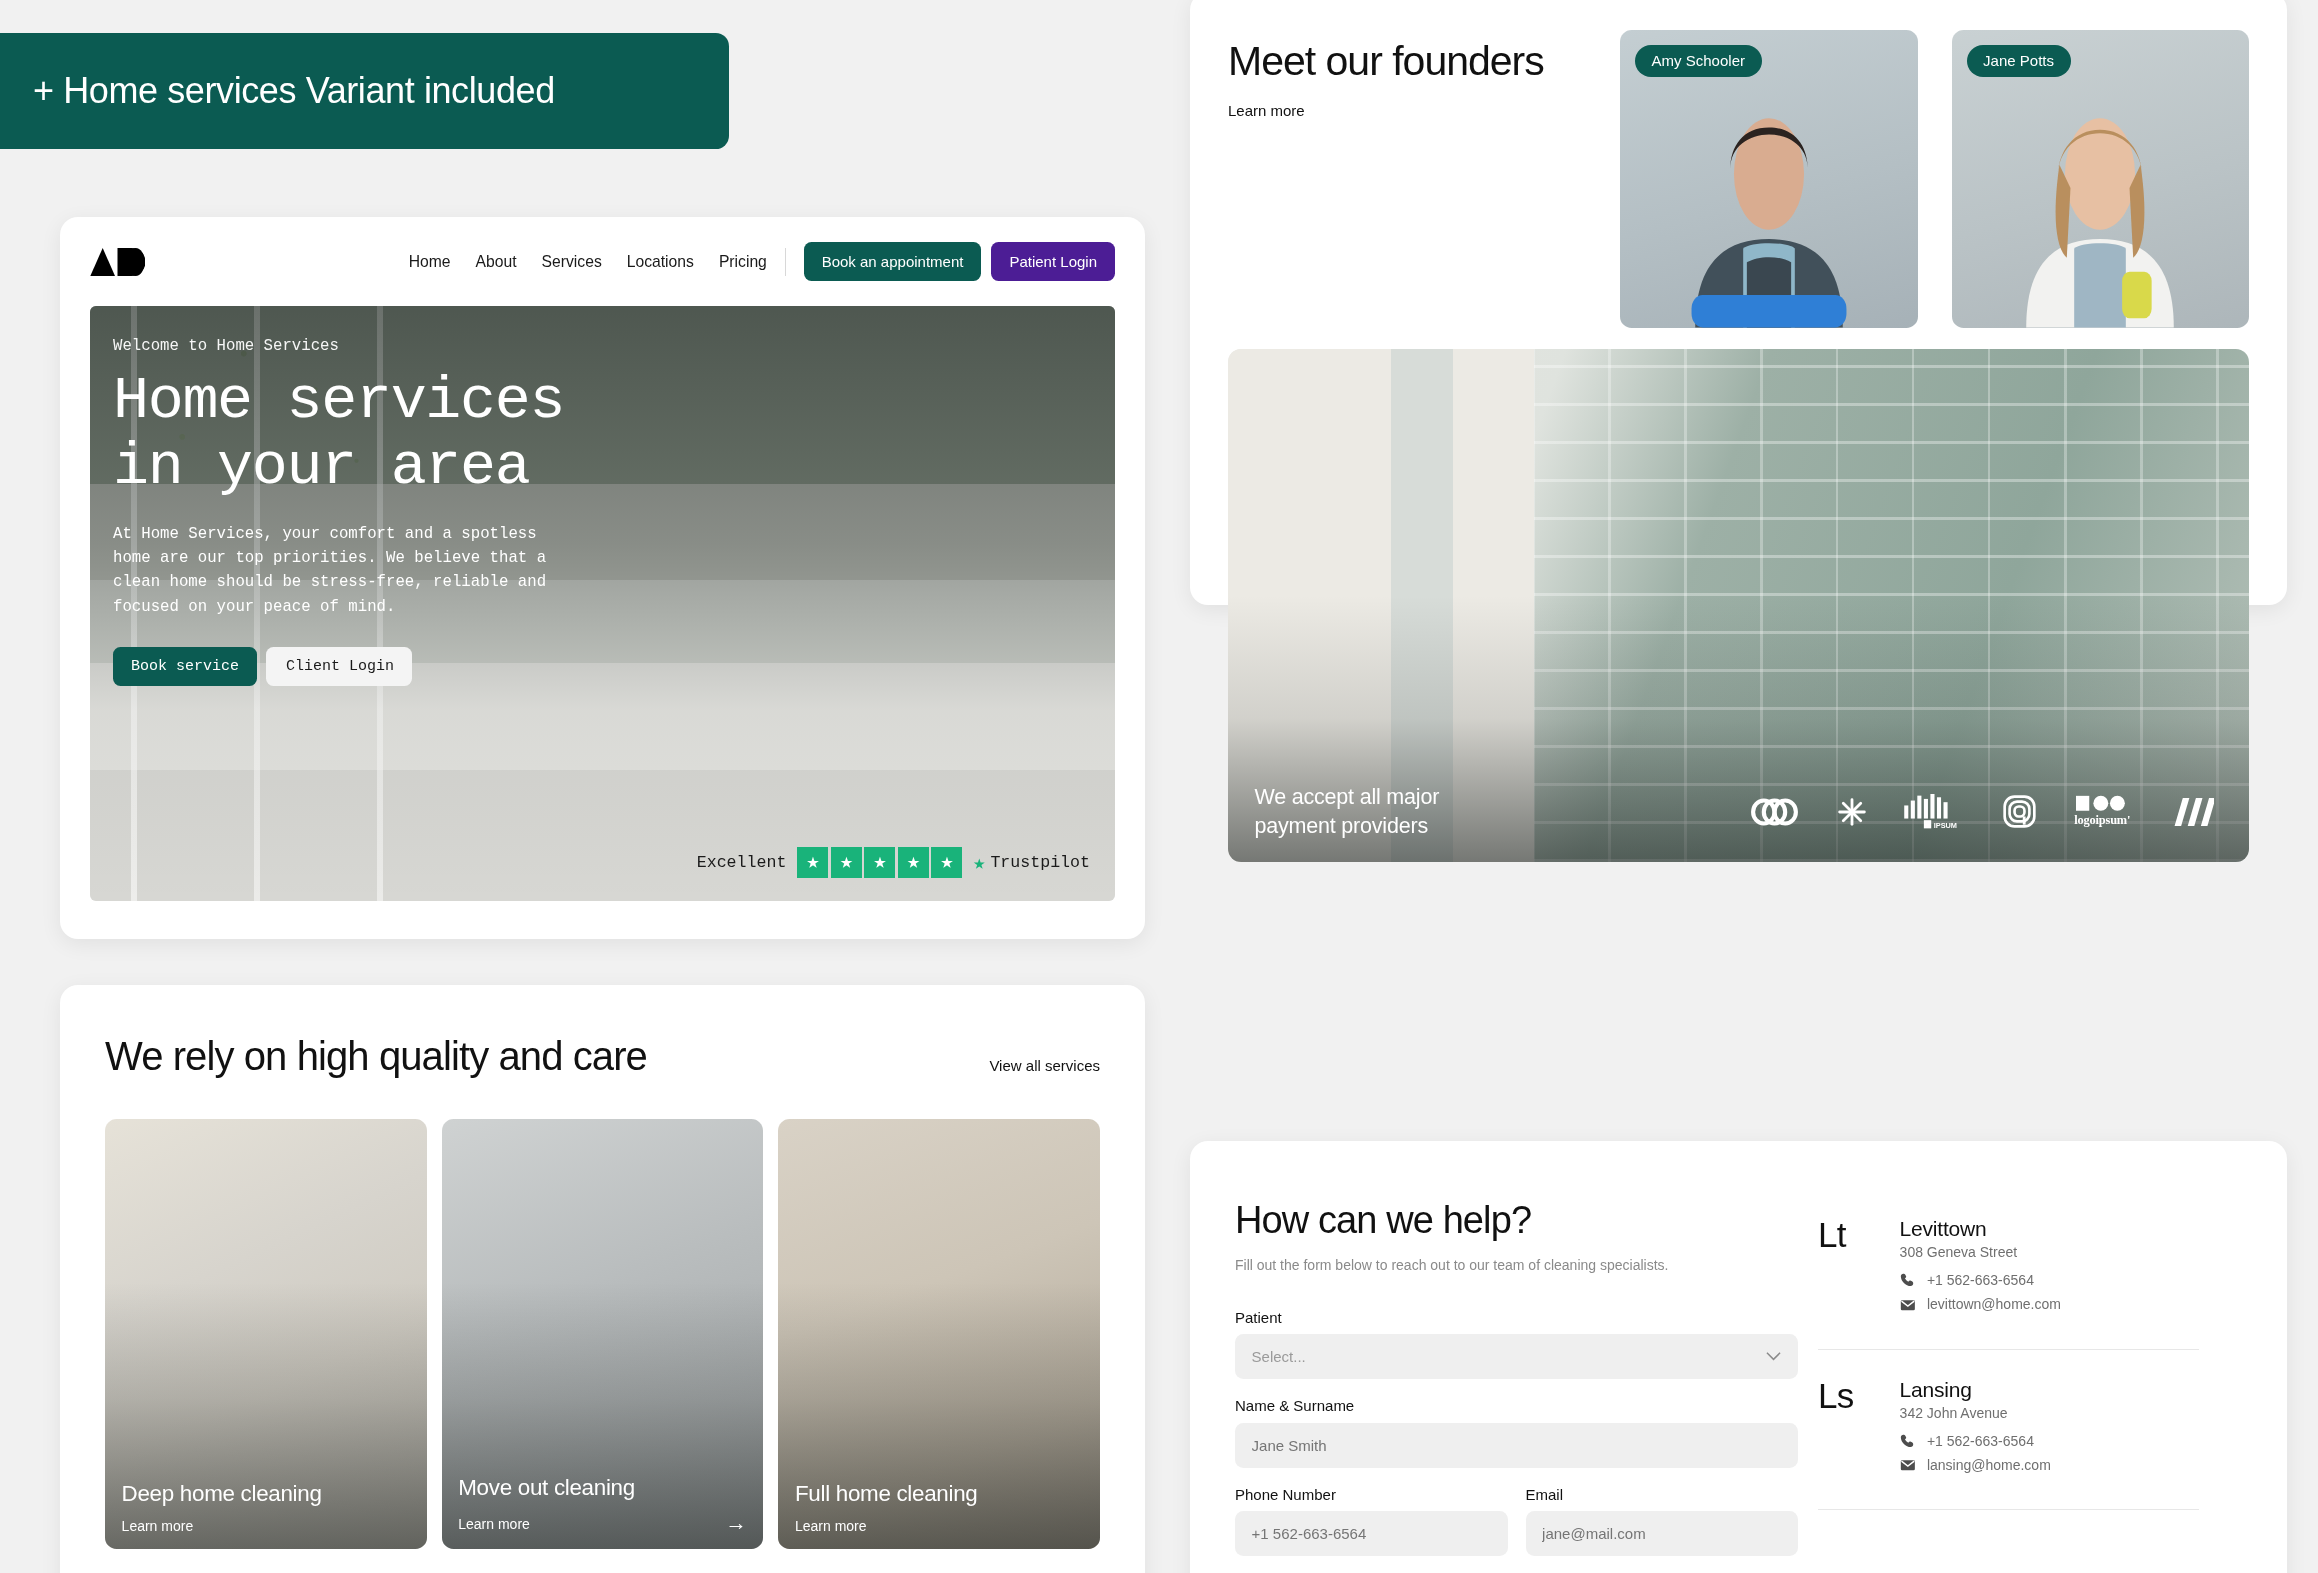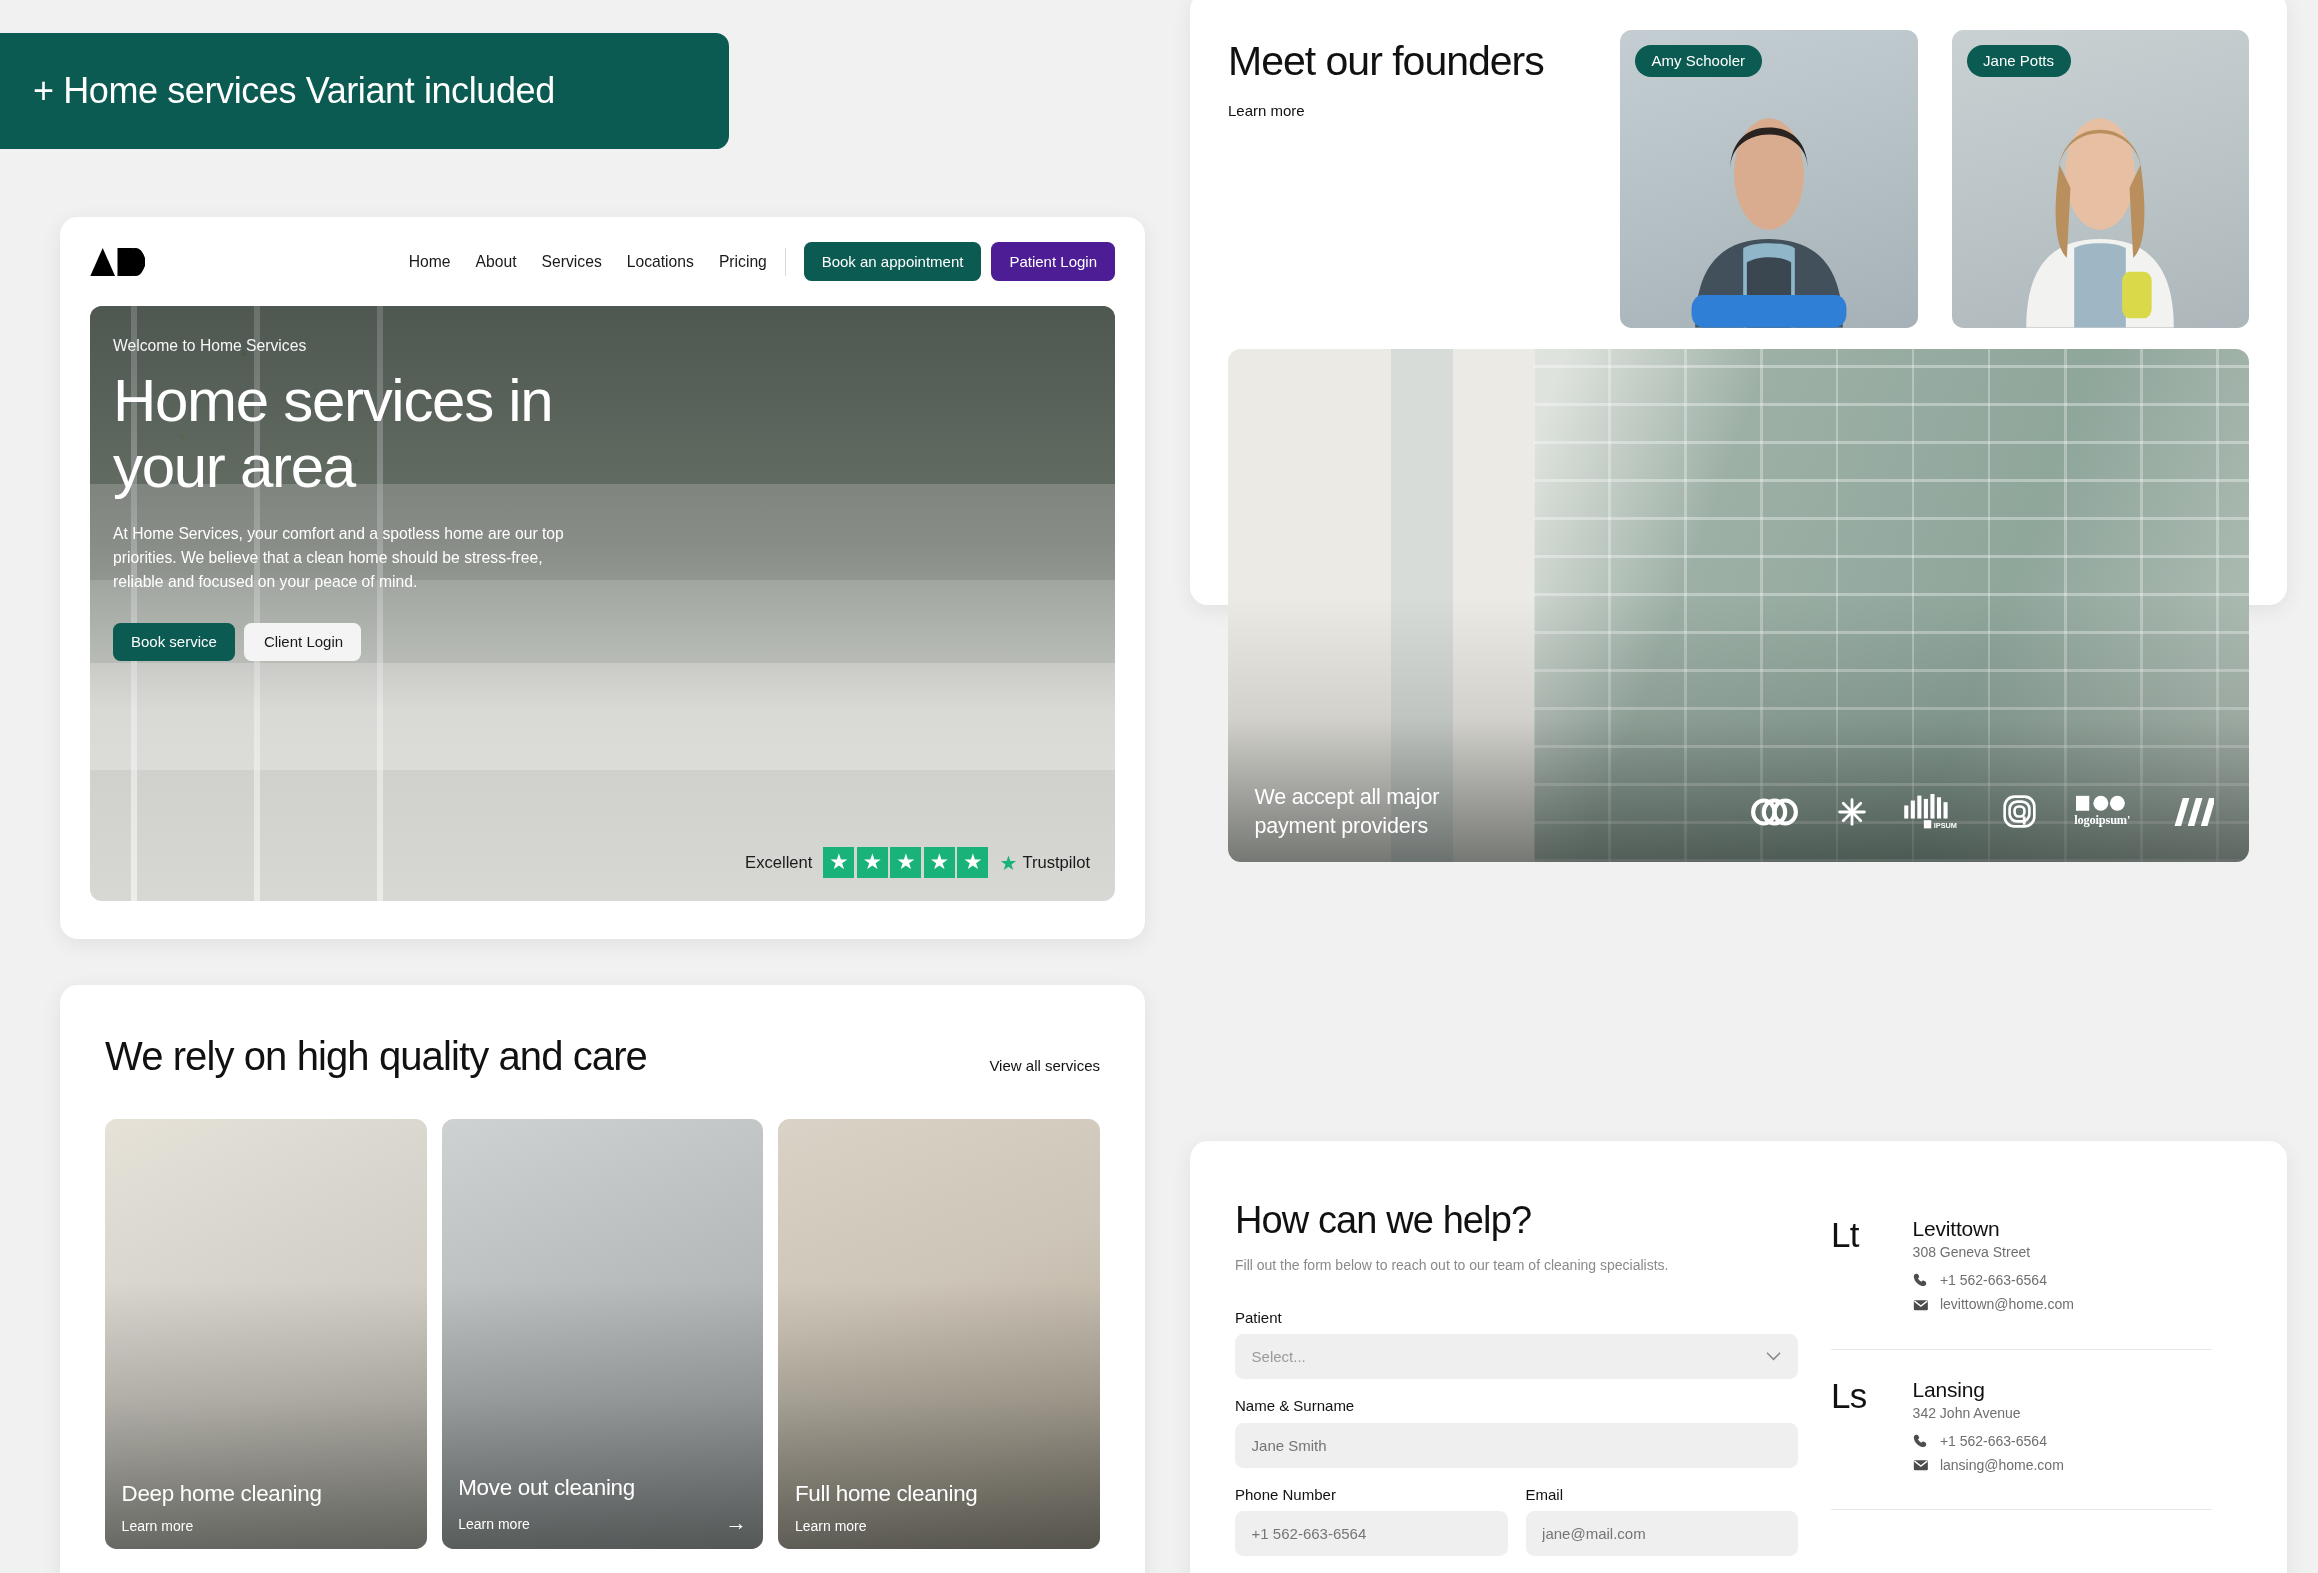--- a/index.html
+++ b/index.html
@@ -56,24 +56,25 @@
     font-family: inherit;
   }
   .btn-primary { background: #0b5b52; color: #fff; }
   .btn-muted { background: #4c1d95; color: #fff; margin-left: 10px; }
 
   
   .hero-img {
     position: relative;
     margin: 0 30px 30px 30px;
     height: 595px;
-    border-radius: 12px;
+    border-radius: 6px;
     overflow: hidden;
     background:
       linear-gradient(180deg, rgba(30,38,36,0.40) 0%, rgba(30,38,36,0.18) 42%, rgba(30,38,36,0.04) 70%);
+    font-family: Liberation Mono, monospace;
   }
   .hero-photo {
     position: absolute; inset: 0;
     background:
       
       linear-gradient(90deg, transparent 0 4%, rgba(255,255,255,.55) 4% 4.6%, transparent 4.6% 16%, rgba(255,255,255,.5) 16% 16.6%, transparent 16.6% 28%, rgba(255,255,255,.5) 28% 28.6%, transparent 28.6% 100%),
       radial-gradient(circle at 22% 14%, rgba(120,150,95,0.55) 0 1.7px, transparent 2.5px),
       radial-gradient(circle at 9% 22%, rgba(120,150,95,0.5) 0 2.5px, transparent 3.3px),
       radial-gradient(circle at 15% 8%, rgba(110,140,90,0.55) 0 2.5px, transparent 3.3px),
       radial-gradient(circle at 26% 26%, rgba(110,140,90,0.5) 0 1.7px, transparent 2.5px),
@@ -185,21 +186,21 @@
   .pay-row {
     position: absolute; left: 26.5px; right: 26.5px; bottom: 21.5px;
     display: flex; align-items: center; z-index: 3;
   }
   .pay-text { color:#fff; font-size: 21.5px; line-height: 1.35; width: 265px; letter-spacing:-0.2px; }
   .pay-logos { display:flex; align-items:center; gap: 38px; margin-left: auto; padding-right: 8.3px; }
   .pay-logos svg { display:block; }
   .logoipsum-word { color:#fff; font-size: 12.4px; font-weight: bold; letter-spacing: -0.2px; margin-top:3.3px; }
 
   
-  .ct-wrap { display: flex; padding: 58px 45px 0 45px; gap: 33px; }
+  .ct-wrap { display: flex; padding: 58px 45px 0 45px; gap: 20px; }
   .ct-form { flex: 1; max-width: 563px; }
   .ct-title { font-size: 38px; letter-spacing: -0.9px; font-weight: 400; color: #111; margin-bottom: 15px; }
   .ct-sub { font-size: 14px; color: #8a8a8a; margin-bottom: 36px; }
   .fld { margin-bottom: 18px; }
   .fld label { display:block; font-size: 15px; color:#111; margin-bottom: 8.3px; }
   .ctrl {
     position: relative;
     background: #efefef; border: none; border-radius: 8.3px;
     height: 45px; width: 100%;
     display:flex; align-items:center; padding: 0 16.6px;

